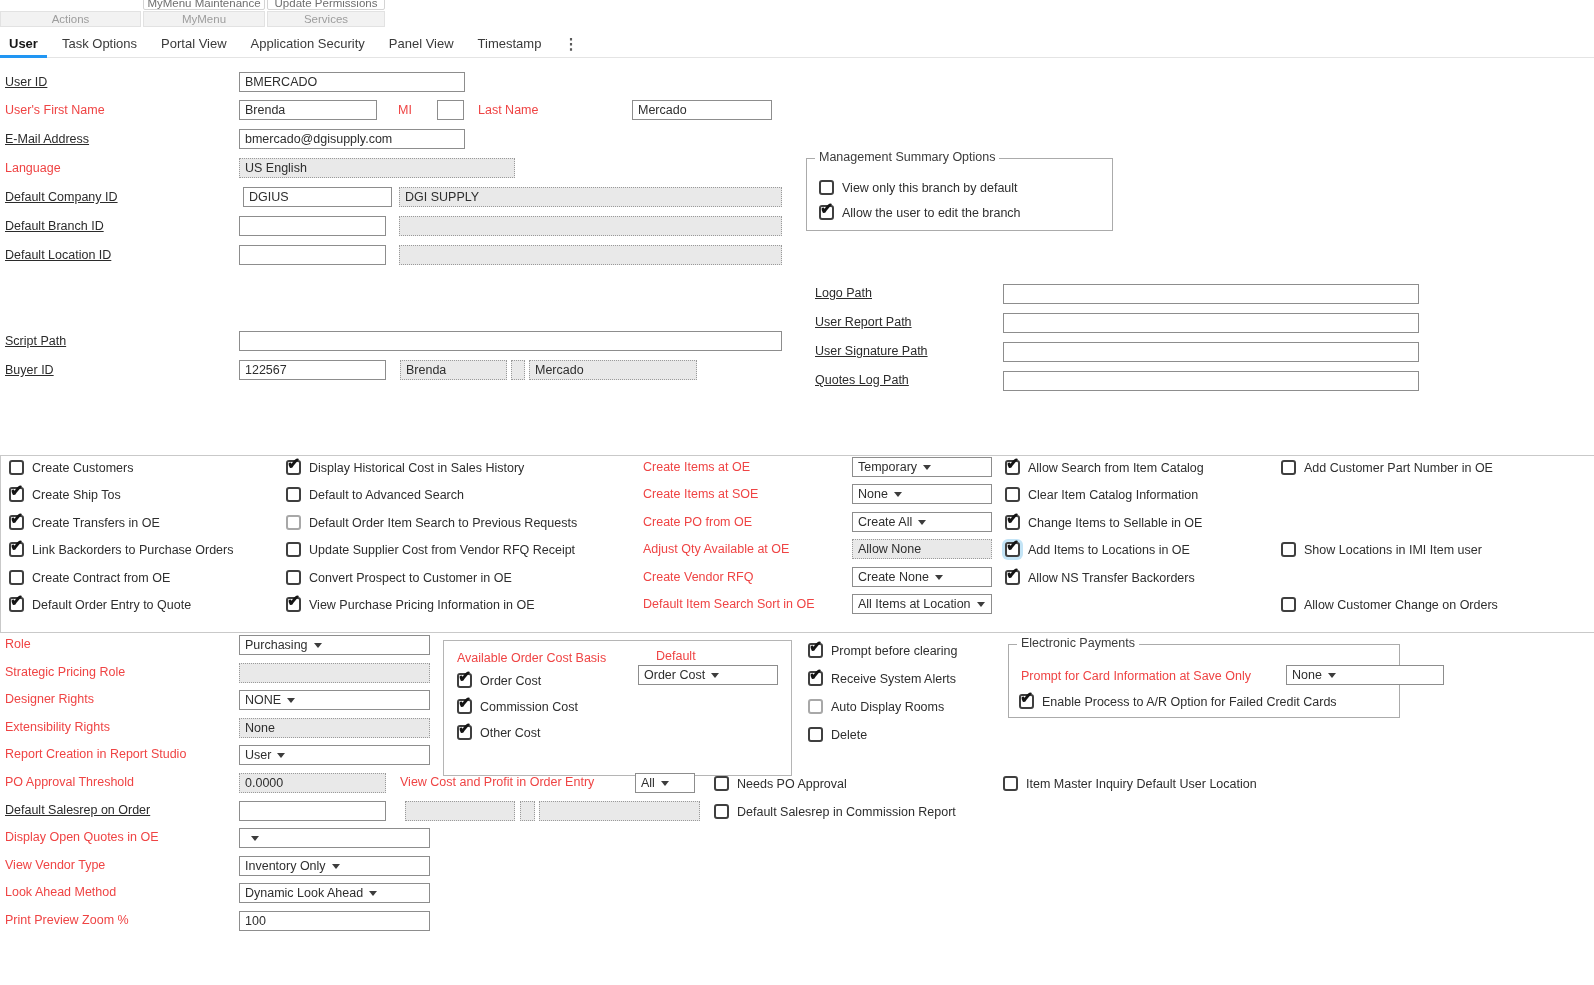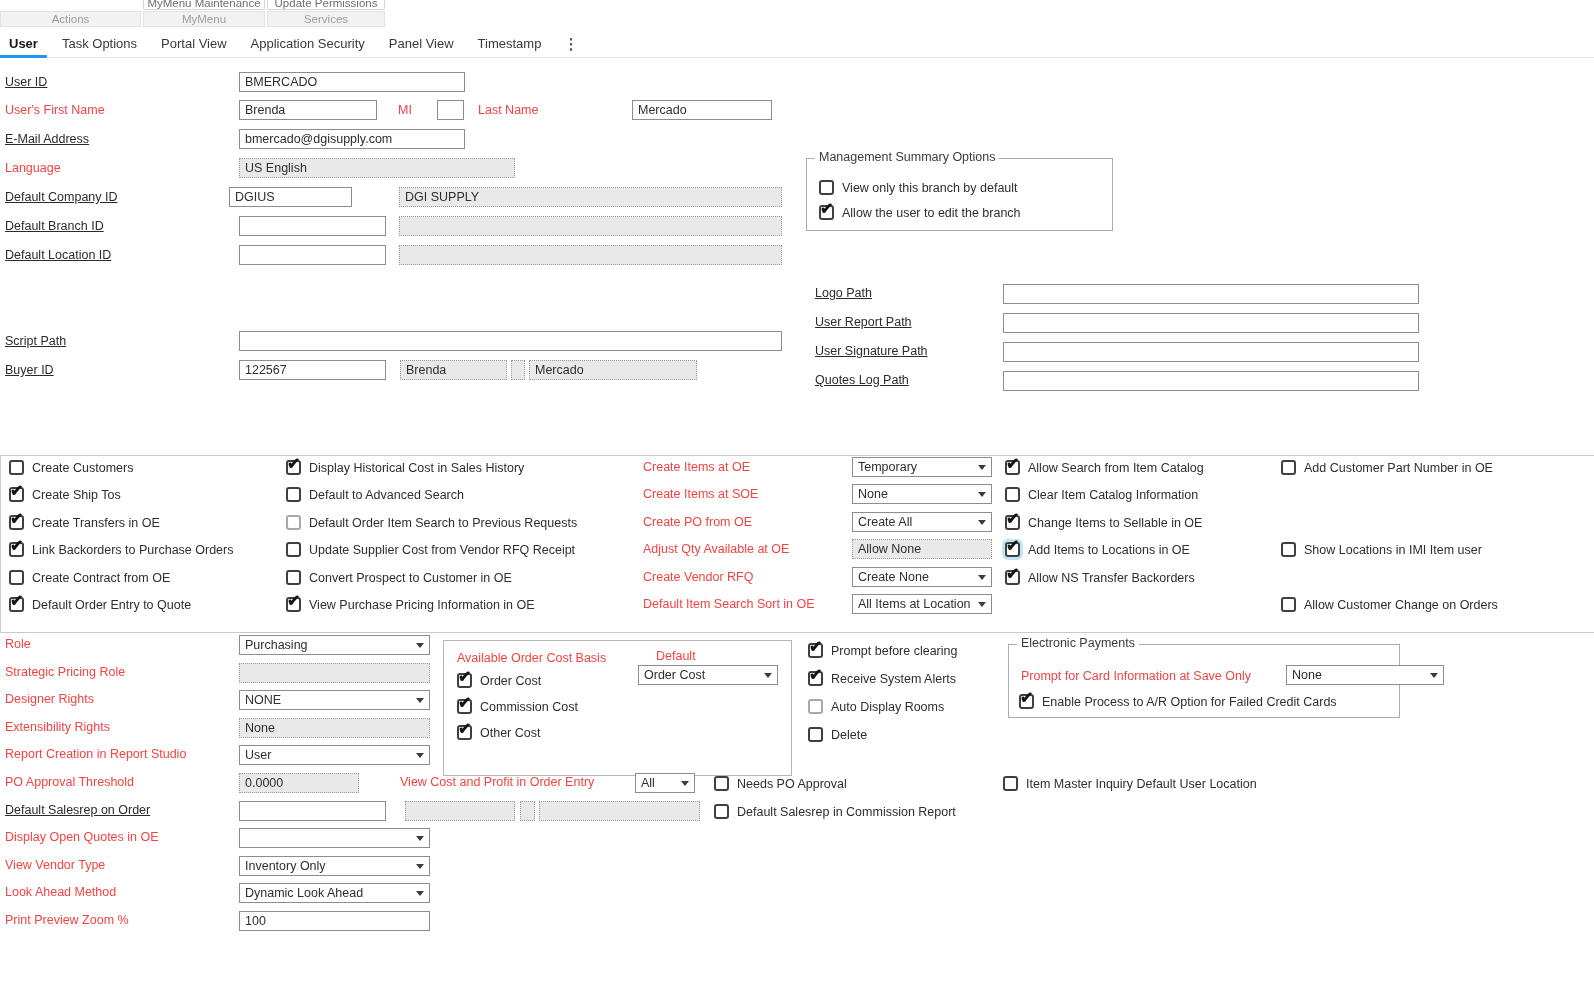--- a/index.html
+++ b/index.html
@@ -10,21 +10,21 @@
     font-size:12.5px; color:#2e2e2e;
   }
   .lbl { position:absolute; white-space:nowrap; line-height:15px; color:#ef4444; }
   .ul  { text-decoration:underline; color:#2b2b2b; }
   .inp, .ro, .dd {
     position:absolute; height:20px; display:flex; align-items:center;
     padding:0 5px; white-space:nowrap; overflow:hidden; font-size:12.5px;
   }
   .inp { background:#fff; border:1px solid #8d8d8d; }
   .ro  { background:#e9e9e9; border:1px dotted #9a9a9a; }
-  .dd  { background:#fff; border:1px solid #8d8d8d; justify-content:space-between; }
+  .dd  { background:#fff; border:1px solid #8d8d8d; justify-content:flex-start; }
   .arr { width:0; height:0; border-left:4px solid transparent; border-right:4px solid transparent;
          border-top:5px solid #3c3c3c; margin-left:6px; flex:none; }
   .cb  { position:absolute; display:flex; align-items:center; height:17px; gap:8px; white-space:nowrap; }
   .cbx { width:15px; height:15px; border:2px solid #3f3f3f; border-radius:3px; background:#fff;
          position:relative; flex:none; }
   .cbx.checked::after { content:"✔"; position:absolute; left:-1px; top:-8px; font-size:16px;
          font-weight:bold; color:#141414; }
   .cbx.dis { border-color:#a8a8a8; }
   .cbx.focusring { box-shadow:0 0 0 3px #c3e4f6; }
   .group { position:absolute; border:1px solid #ababab; background:#fff; }
@@ -87,21 +87,21 @@
 <div class="inp" style="left:239px;top:129px;width:226px">
     <span>bmercado@dgisupply.com</span>
   </div>
 
 <div class="lbl" style="left:5px;top:161px">Language</div>
 <div class="ro" style="left:239px;top:158px;width:276px">
     <span>US English</span>
   </div>
 
 <div class="lbl ul" style="left:5px;top:190px">Default Company ID</div>
-<div class="inp" style="left:229px;top:187px;width:123px">
+<div class="inp" style="left:243px;top:187px;width:149px">
     <span>DGIUS</span>
   </div>
 <div class="ro" style="left:399px;top:187px;width:383px">
     <span>DGI SUPPLY</span>
   </div>
 
 <div class="lbl ul" style="left:5px;top:219px">Default Branch ID</div>
 <div class="inp" style="left:239px;top:216px;width:147px">
     <span></span>
   </div>
@@ -304,21 +304,21 @@
     <span>None</span>
   </div>
 
 <div class="lbl" style="left:5px;top:747px">Report Creation in Report Studio</div>
 <div class="dd" style="left:239px;top:745px;width:191px">
     <span>User</span>
     <span class="arr"></span>
   </div>
 
 <div class="lbl" style="left:5px;top:775px">PO Approval Threshold</div>
-<div class="ro" style="left:239px;top:773px;width:120px">
+<div class="ro" style="left:239px;top:773px;width:147px">
     <span>0.0000</span>
   </div>
 
 <div class="lbl ul" style="left:5px;top:803px">Default Salesrep on Order</div>
 <div class="inp" style="left:239px;top:801px;width:147px">
     <span></span>
   </div>
 <div class="ro" style="left:405px;top:801px;width:110px">
     <span></span>
   </div>

